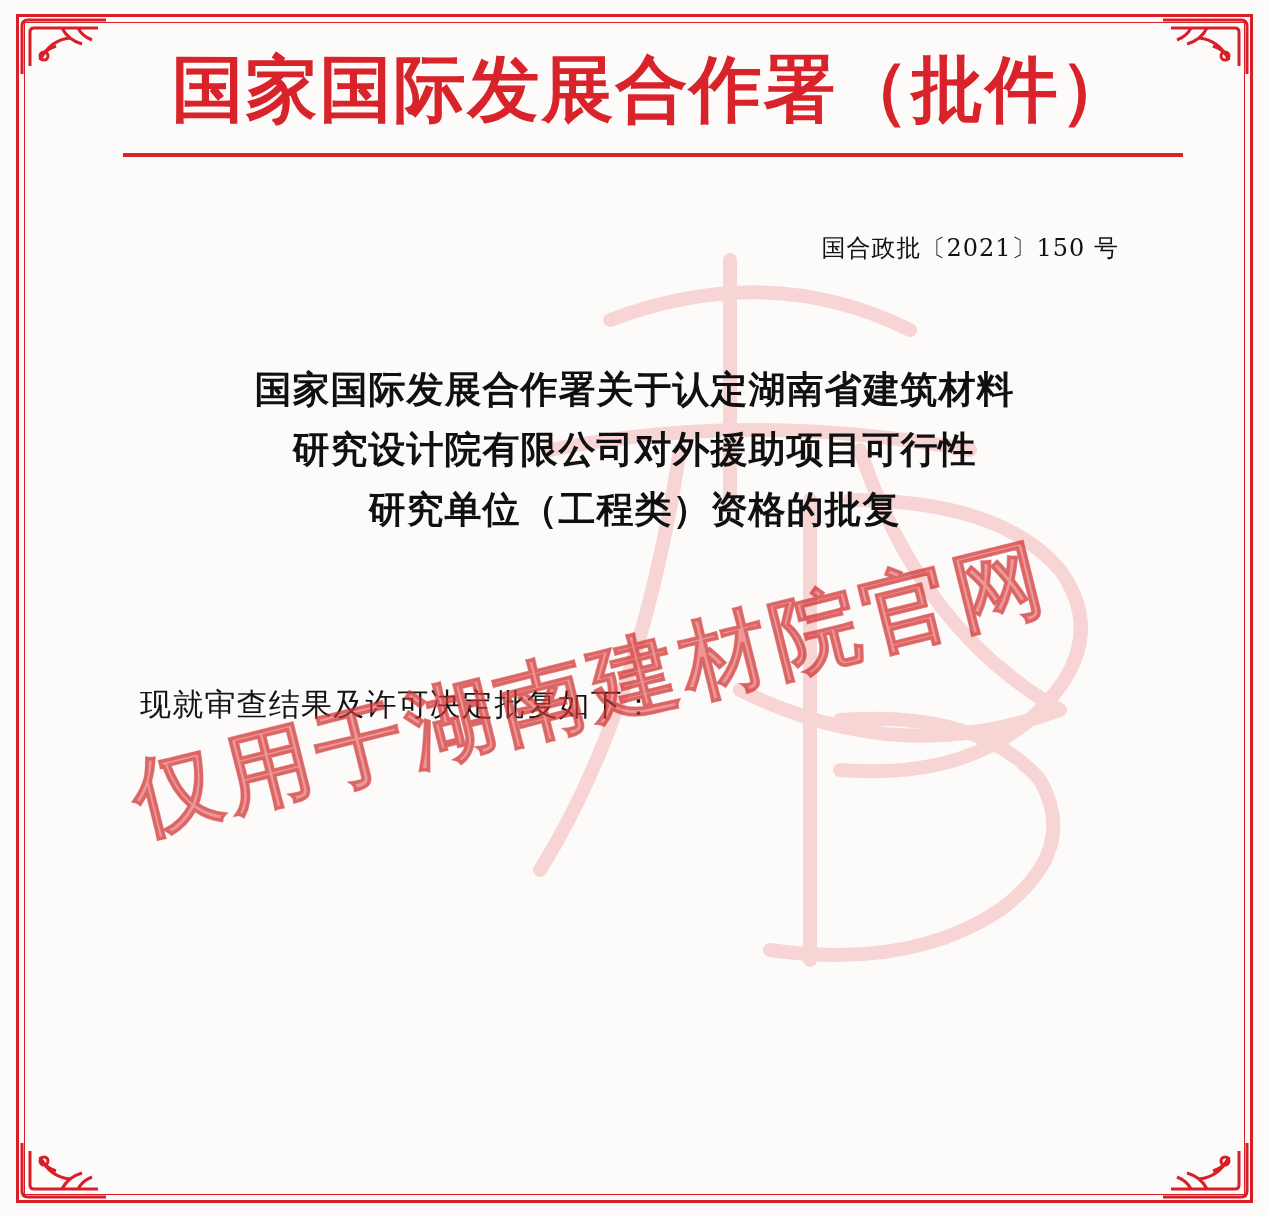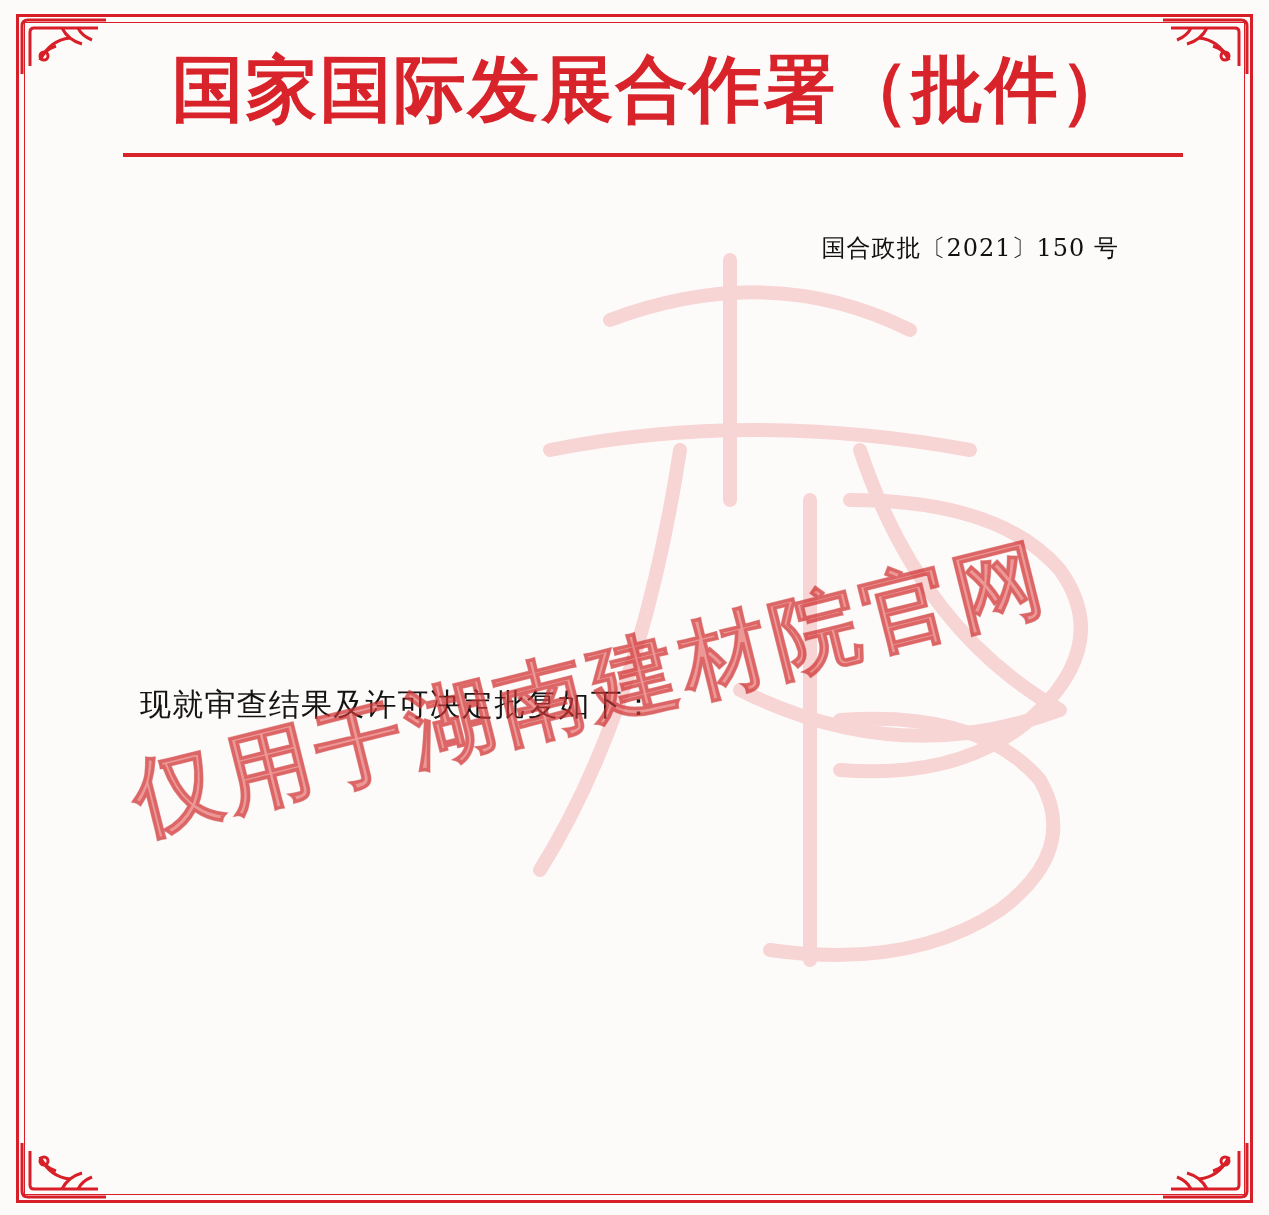--- a/index.html
+++ b/index.html
@@ -215,20 +215,25 @@
     </svg>
   </div>
 
   <div class="doc-head">
     <div class="doc-head-title">国家国际发展合作署（批件）</div>
     <div class="head-rule"></div>
   </div>
 
   <div class="doc-number">国合政批〔2021〕150 号</div>
 
+  <div class="doc-title">
+    <div>国家国际发展合作署关于认定湖南省建筑材料</div>
+    <div>研究设计院有限公司对外援助项目可行性</div>
+    <div>研究单位（工程类）资格的批复</div>
+  </div>
 
   <div class="doc-body">
     <p>现就审查结果及许可决定批复如下：</p>
   </div>
 
   <div class="text-watermark">仅用于湖南建材院官网</div>
 
 </div>
 
 </body></html>

